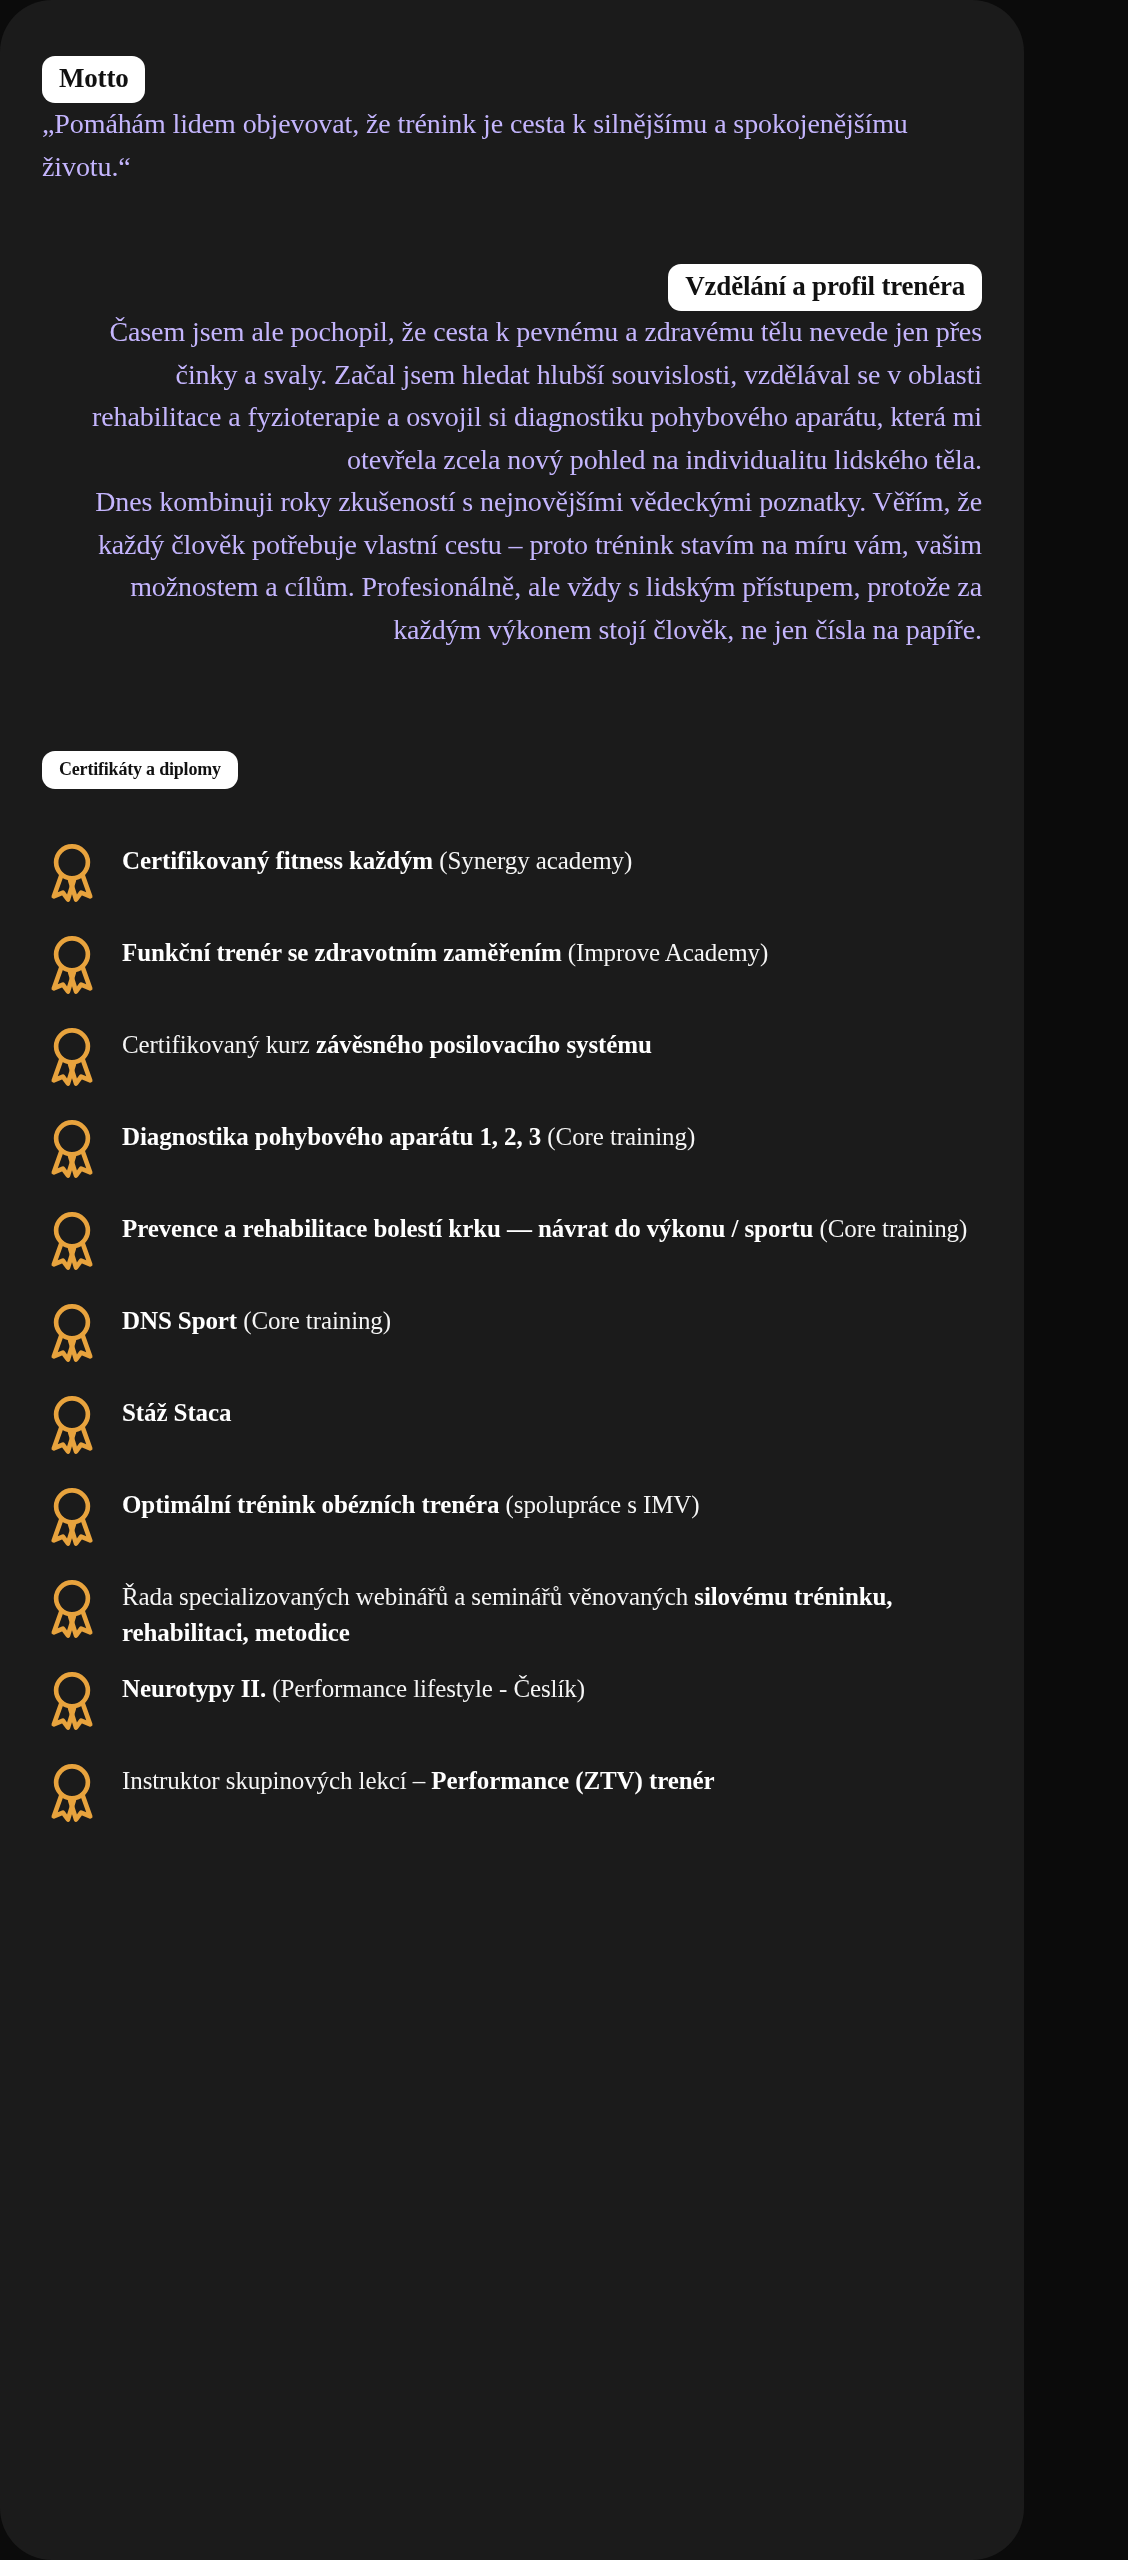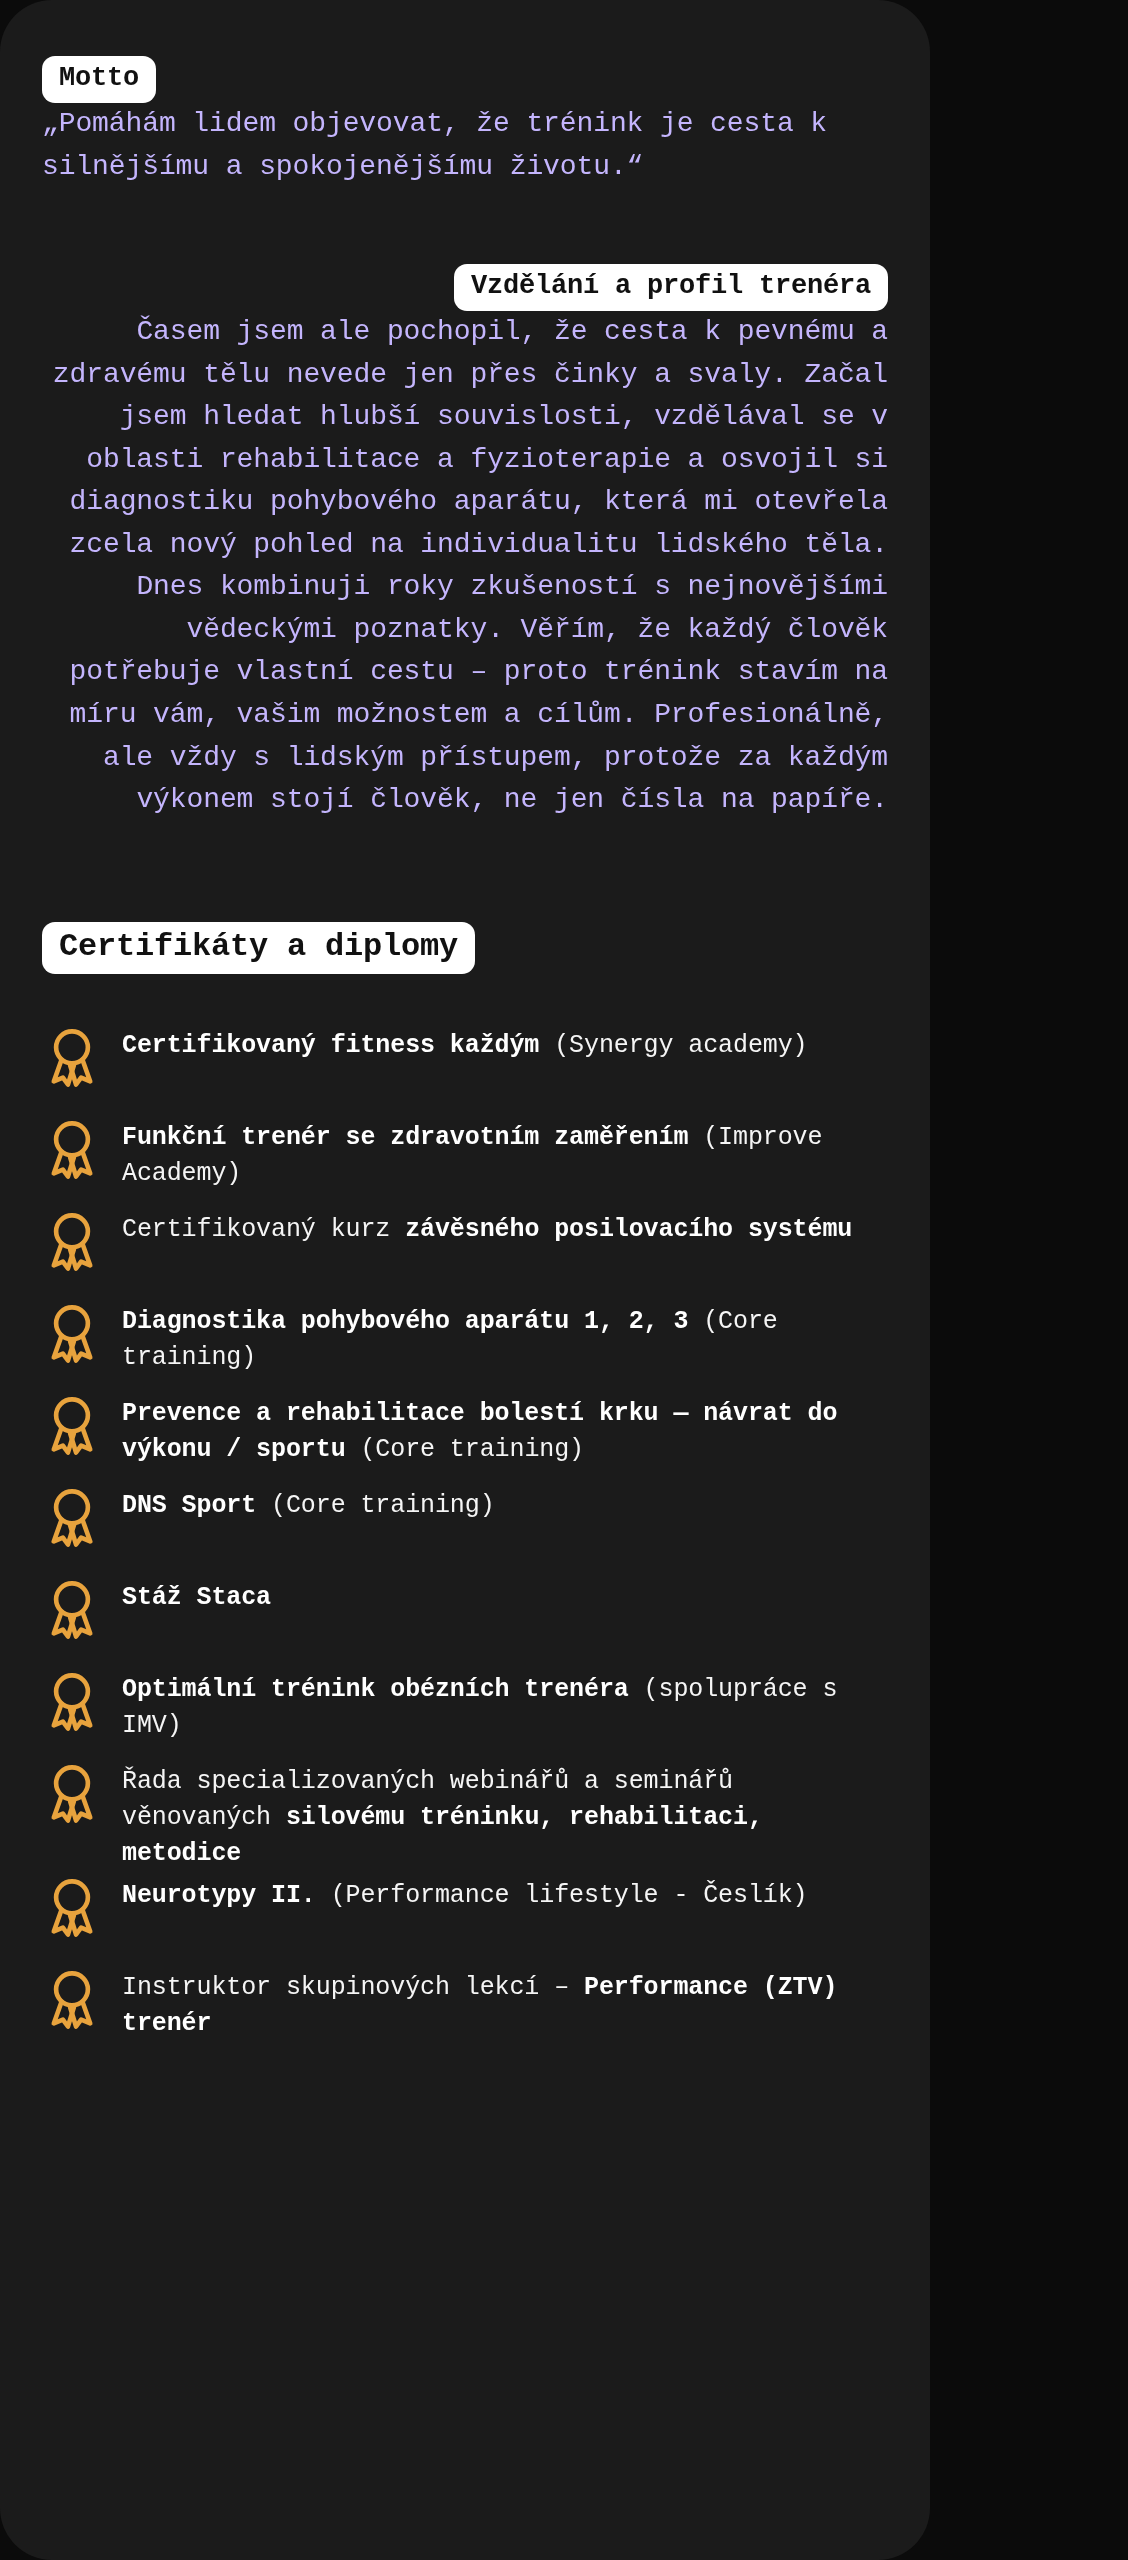--- a/index.html
+++ b/index.html
@@ -3,45 +3,45 @@
 <meta charset="utf-8">
 <title>Vzdělání a profil trenéra</title>
 <style>
   html, body {
     margin: 0;
     padding: 0;
     background: #0b0b0b;
   }
   .page {
     position: relative;
-    width: 930px;
+    width: 1024px;
     min-height: 2560px;
     box-sizing: border-box;
     background: #1b1b1b;
     border-radius: 52px;
     overflow: hidden;
-    font-family: Liberation Mono, monospace;
+    font-family: Liberation Serif, serif;
     color: #ffffff;
     padding: 40px 42px 60px 42px;
   }
 
   
   .pill {
     display: inline-block;
     background: #ffffff;
     color: #111111;
     font-weight: bold;
     border-radius: 13px;
     padding: 9px 17px 11px 17px;
     line-height: 1;
     letter-spacing: -0.2px;
   }
   .pill-motto   { font-size: 27px; }
   .pill-vzdel   { font-size: 27px; }
-  .pill-cert    { font-size: 32px; }
+  .pill-cert    { font-size: 18px; }
 
   .block-motto   { margin-top: 16px; }
   .block-vzdel   { margin-top: 76px; text-align: right; }
   .block-cert    { margin-top: 100px; }
 
   
   p.body {
     font-size: 28px;
     line-height: 1.52;
     margin: 0;

